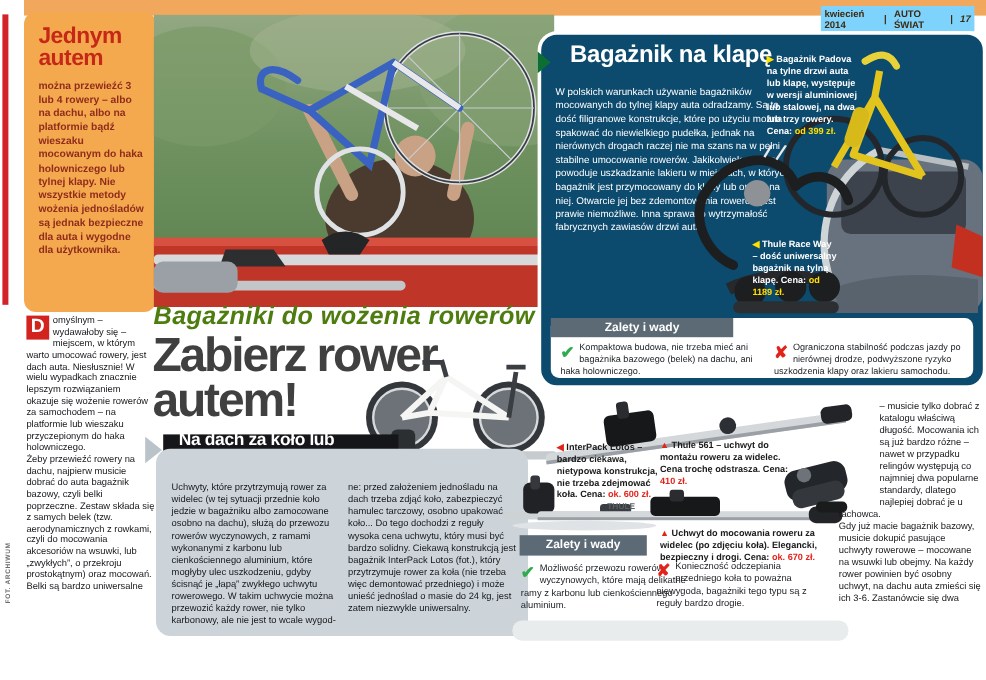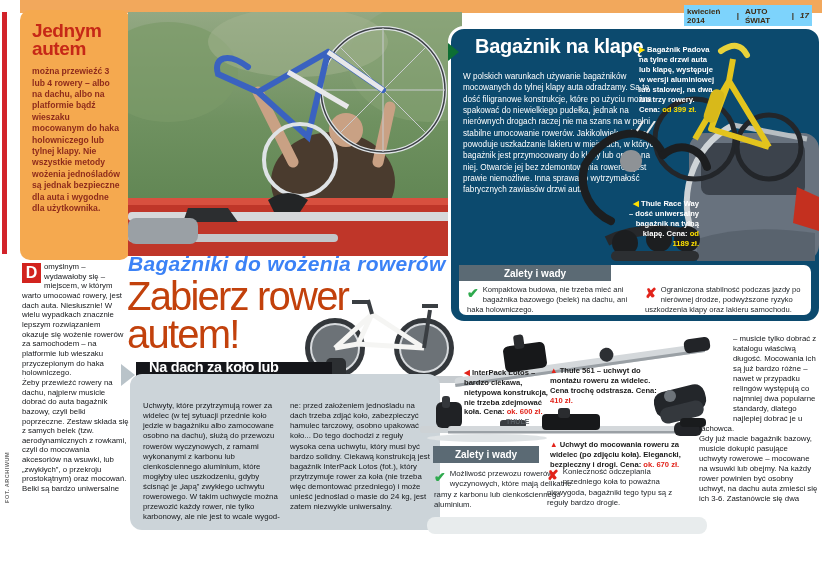--- a/index.html
+++ b/index.html
@@ -26,34 +26,34 @@
   .green-panel{left:448px;top:26px;width:374px;height:298px;background:#0c4a6e;
     border:3px solid #fff;border-radius:16px;box-sizing:border-box;}
   .gp-notch{position:absolute;left:-3px;top:14px;width:0;height:0;
     border-top:9px solid transparent;border-bottom:9px solid transparent;border-left:11px solid #0d6e33;}
   .gp-title{position:absolute;left:24px;top:6px;font-size:20px;font-weight:800;color:#fff;letter-spacing:-0.3px;}
   .gp-body{position:absolute;left:12px;top:42px;width:196px;font-size:8.2px;line-height:1.38;color:#fff;}
   .gp-rack{position:absolute;left:116px;top:92px;width:152px;height:146px;}
   .gp-car{position:absolute;left:186px;top:0;width:182px;height:232px;overflow:hidden;border-radius:0 12px 0 0;}
   .gp-cap{position:absolute;font-size:7.6px;line-height:1.32;font-weight:bold;color:#fff;}
   .cap-padova{left:188px;top:16px;width:78px;text-align:left;}
-  .cap-raceway{left:176px;top:170px;width:72px;text-align:right;}
+  .cap-raceway{left:176px;top:170px;width:72px;text-align:left;}
   .cap-arrow-y{color:#ffe000;}
   .price-y{color:#ffe000;}
   .gp-proscons{position:absolute;left:8px;top:236px;width:352px;height:50px;background:#fff;border-radius:7px;}
   .pc-bar{position:absolute;left:0;top:0;width:152px;height:16px;background:#5b6a74;
     display:flex;align-items:center;justify-content:center;color:#fff;font-weight:bold;font-size:10px;}
   .pc-col{position:absolute;top:20px;font-size:7.6px;line-height:1.3;color:#22262a;}
   .pc-pro{left:8px;width:168px;}
   .pc-con{left:186px;width:158px;}
   .check-ic{float:left;font-size:14px;line-height:1;color:#2faa4e;margin:1px 4px 0 0;font-weight:bold;}
   .cross-ic{float:left;font-size:14px;line-height:1;color:#e2231a;margin:1px 4px 0 0;font-weight:bold;}
   
-  .kicker{left:128px;top:252px;font-size:21px;font-style:italic;font-weight:bold;color:#3b82f6;letter-spacing:0.3px;}
-  .headline{left:127px;top:277px;font-size:40px;font-weight:400;color:#c2410c;line-height:0.95;letter-spacing:-1.8px;}
+  .kicker{left:128px;top:252px;font-size:21px;font-style:italic;font-weight:bold;color:#4d7c0f;letter-spacing:0.3px;}
+  .headline{left:127px;top:277px;font-size:40px;font-weight:700;color:#404040;line-height:0.95;letter-spacing:-1.8px;}
   .white-bike{left:288px;top:288px;width:178px;height:108px;}
   
   .left-col{left:22px;top:262px;width:107px;font-size:7.8px;line-height:1.24;color:#15171a;}
   .left-col p{margin:0;}
   .dropcap{float:left;width:19px;height:20px;background:#d2231e;color:#fff;font-size:16px;font-weight:bold;
     display:flex;align-items:center;justify-content:center;margin:1px 3px 0 0;}
   .left-col h3{margin:7px 0 3px 0;font-size:12.5px;line-height:1.02;color:#101114;letter-spacing:-0.2px;}
   .credit{left:4px;top:452px;font-size:5.5px;color:#6b6b6b;letter-spacing:0.5px;font-weight:bold;
     writing-mode:vertical-rl;transform:rotate(180deg);}
   

